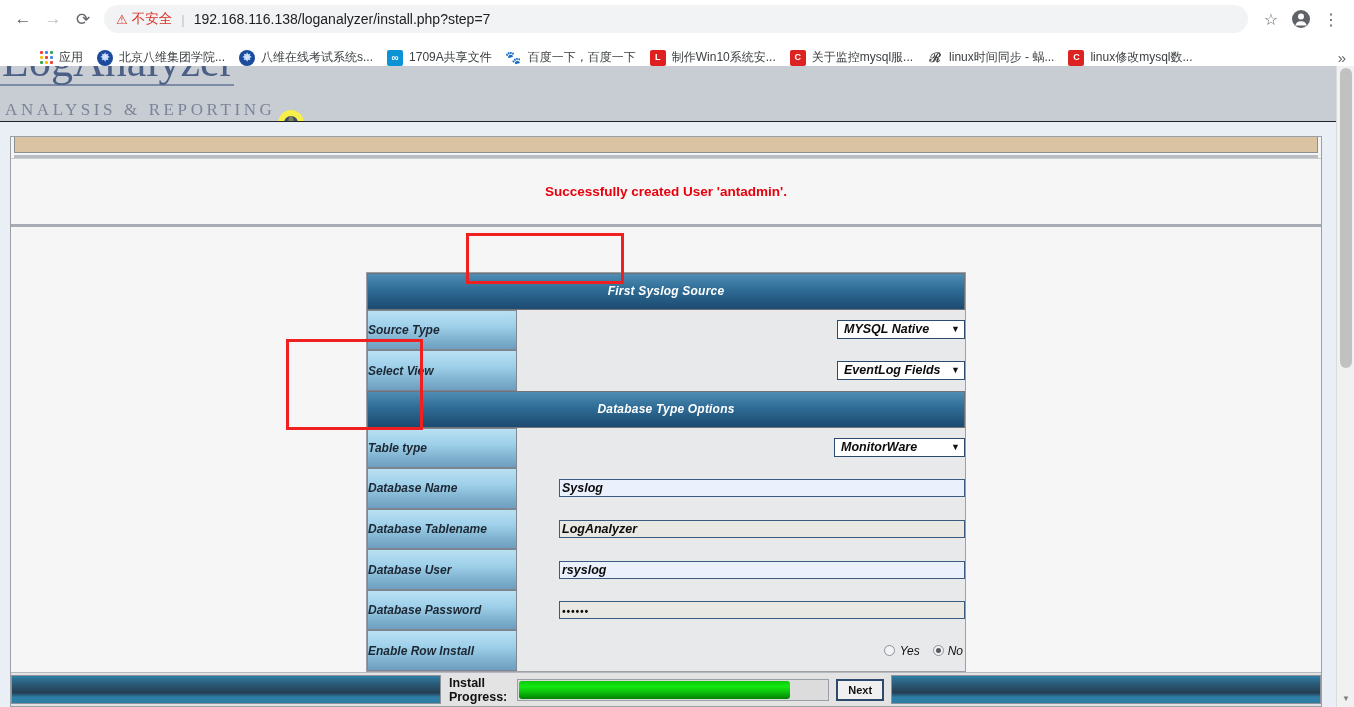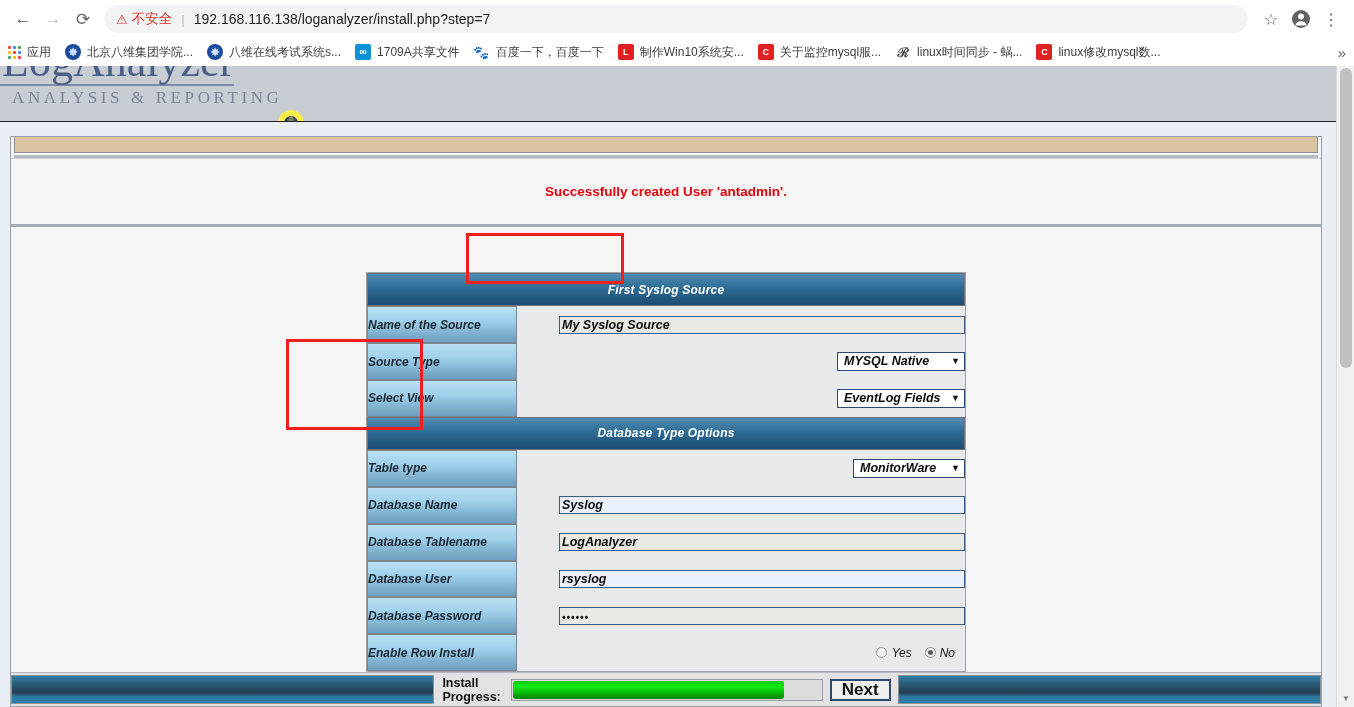--- a/index.html
+++ b/index.html
@@ -37,23 +37,23 @@
   #url-text { color: #202124; font-size: 14px; white-space: nowrap; overflow: hidden; }
 
   .tool-icon {
     width: 30px; height: 30px; flex: 0 0 auto; color: #5f6368;
     display: flex; align-items: center; justify-content: center; font-size: 16px;
   }
   #avatar-icon svg { display:block; }
 
   
   #bookmarks {
-    height: 28px; display: flex; align-items: center;
+    height: 28px; display: flex; align-items: flex-end;
     padding: 0 6px 0 8px; background: #ffffff; overflow: hidden;
-    font-size: 12px; color: #3c4043; position: relative;
+    font-size: 12px; color: #3c4043; position: relative; margin-left: 32px;
   }
   .bm { display: flex; align-items: center; margin-right: 14px; flex: 0 0 auto; white-space: nowrap; }
   .bm-label { max-width: 118px; overflow: hidden; text-overflow: ellipsis; white-space: nowrap; }
   .bm-ico {
     width: 16px; height: 16px; margin-right: 6px; flex: 0 0 auto;
     border-radius: 2px; display: flex; align-items: center; justify-content: center;
     font-size: 9px; font-weight: bold; color: #fff; line-height: 1;
   }
   .ico-apps {
     display: grid; grid-template-columns: repeat(3,3px); grid-template-rows: repeat(3,3px);
@@ -81,21 +81,21 @@
     border-bottom: 1px solid #20242a;
   }
   #logo-wrap { position: absolute; left: 0; top: -26px; }
   #logo-title {
     font-family: "Liberation Serif", serif; font-size: 44px; color: #4c5f86;
     letter-spacing: 0px; line-height: 1; padding-left: 2px;
     border-bottom: 2px solid #7d8ba6; display: inline-block;
   }
   #logo-sub {
     font-family: "Liberation Serif", serif; font-size: 17px; color: #7c8598;
-    letter-spacing: 3.6px; padding-left: 12px; margin-top: 2px;
+    letter-spacing: 3.6px; padding-left: 5px; margin-top: 14px;
   }
   #logo-globe {
     position: absolute; left: 272px; top: 44px; width: 38px; height: 46px;
   }
 
   
   #content-area {
     background: #eaeef5; padding: 14px 14px 0 10px; height: 585px; position: relative;
   }
   #outer-box {
@@ -168,21 +168,21 @@
   .sel {
     height: 19px; border: 1px solid #2c4a6e; background: #ffffff;
     font-size: 12.5px; font-weight: bold; color: #0b0b0b;
     display: inline-flex; align-items: center; justify-content: space-between;
     padding: 0 4px 0 6px; line-height: 17px;
   }
   .sel .caret { font-size: 9px; margin-left: 10px; color:#111; }
   .right-cell { text-align: right; padding-right: 2px; }
 
   .radio-row { display: flex; align-items: center; justify-content: flex-end;
-               gap: 4px; padding-right: 10px; font-size: 12px; color: #111; }
+               gap: 4px; padding-right: 2px; font-size: 12px; color: #111; }
   .rdo {
     width: 11px; height: 11px; border-radius: 50%;
     border: 1px solid #8d9197; background: #f2f3f5; display: inline-block;
     position: relative; flex: 0 0 auto;
   }
   .rdo.on::after {
     content: ""; position: absolute; left: 2px; top: 2px;
     width: 5px; height: 5px; border-radius: 50%; background: #55595e;
   }
   .rdo-lbl { margin-right: 9px; margin-left: 1px; }
@@ -209,21 +209,21 @@
     width: 312px; height: 22px; background: #dcdcdc; border: 1px solid #9aa0a6;
     display: flex; align-items: center; padding: 1px;
   }
   #progress-fill {
     height: 18px;
     background: linear-gradient(to bottom,#0cc60c 0%,#13e813 30%,#0bc00b 62%,#038003 100%);
     border-radius: 3px;
   }
   #next-btn {
     height: 22px; align-self: center; margin: 0 7px; padding: 0 10px;
-    border: 2px solid #2d4a6e; background: #f0f0f0; font-size: 17px;
+    border: 2px solid #2d4a6e; background: #f0f0f0; font-size: 11px;
     font-weight: bold; color: #111; display: flex; align-items: center;
   }
 
   
   #scrollbar {
     position: absolute; right: 0; top: 0; width: 18px; height: 641px;
     background: #f1f1f1; border-left: 1px solid #dcdcdc;
   }
   #scroll-thumb {
     position: absolute; left: 3px; top: 2px; width: 12px; height: 300px;
@@ -358,27 +358,20 @@
                 <col style="width:42px">
                 <col style="width:253px">
                 <col style="width:153px">
             </colgroup>
             <tbody>
 
               <tr>
                 <td class="sec-head" colspan="4">First Syslog Source</td>
               </tr>
 
-              <tr>
-                <td class="lbl">Name of the Source</td>
-                <td class="val"></td>
-                <td class="val" colspan="2">
-                  <div class="tin grey">My Syslog Source</div>
-                </td>
-              </tr>
 
               <tr>
                 <td class="lbl">Source Type</td>
                 <td class="val" colspan="2"></td>
                 <td class="val right-cell">
                   <div class="sel" style="width:128px">
                     <span>MYSQL Native</span>
                     <span class="caret">▼</span>
                   </div>
                 </td>
@@ -396,21 +389,21 @@
               </tr>
 
               <tr>
                 <td class="sec-head" colspan="4">Database Type Options</td>
               </tr>
 
               <tr>
                 <td class="lbl">Table type</td>
                 <td class="val" colspan="2"></td>
                 <td class="val right-cell">
-                  <div class="sel" style="width:112px">
+                  <div class="sel" style="width:131px">
                     <span>MonitorWare</span>
                     <span class="caret">▼</span>
                   </div>
                 </td>
               </tr>
 
 
               <tr>
                 <td class="lbl">Database Name</td>
                 <td class="val"></td>

